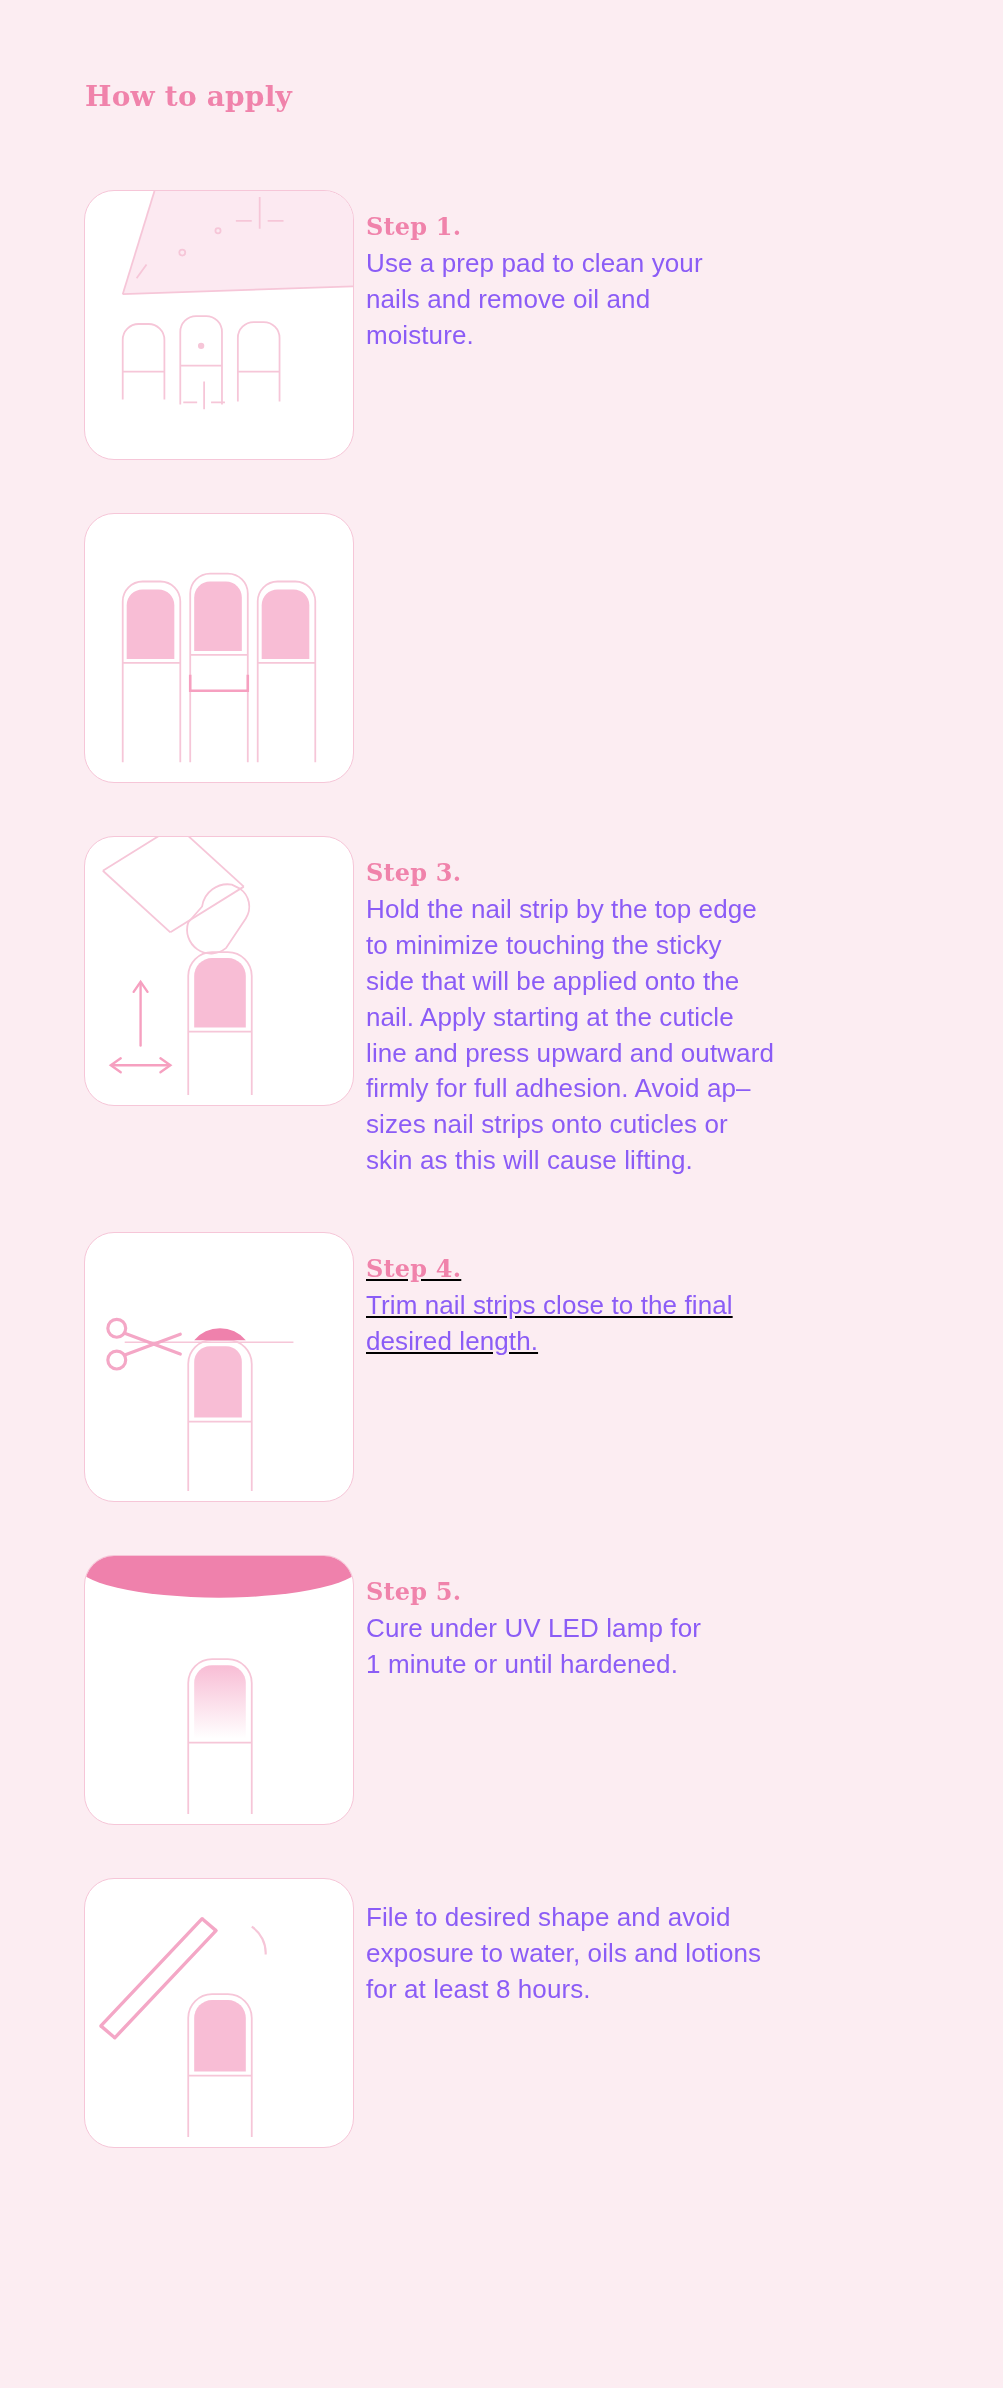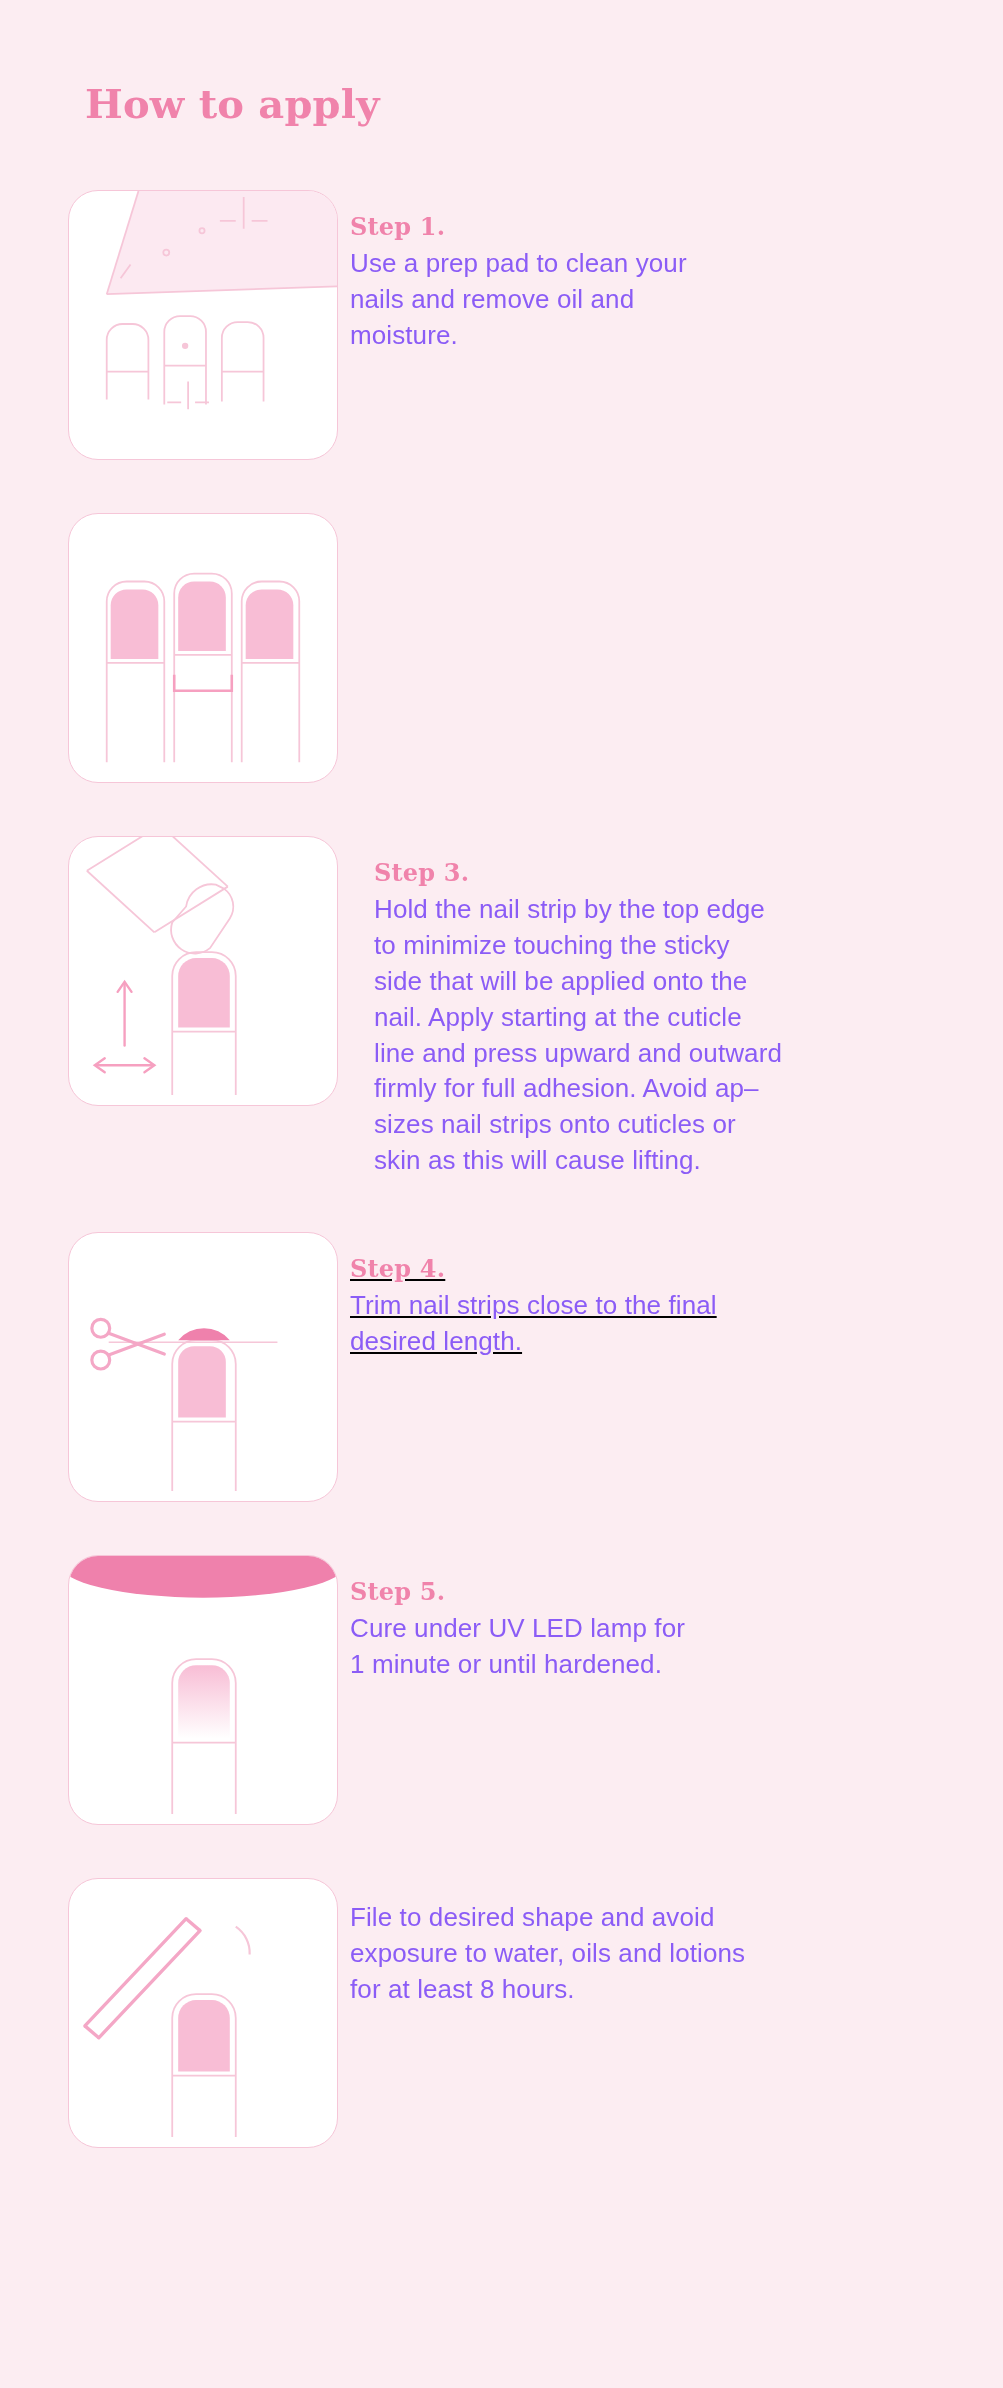--- a/index.html
+++ b/index.html
@@ -16,27 +16,27 @@
     background: #fcedf2;
     padding: 0;
     overflow: hidden;
   }
   .title {
     position: absolute;
     left: 85px;
     top: 80px;
     font-family: "DejaVu Serif", serif;
     font-weight: 700;
-    font-size: 40px;
+    font-size: 28px;
     color: #f083ab;
     letter-spacing: 0.2px;
   }
   .steps {
     position: absolute;
-    left: 0;
+    left: 16px;
     top: 190px;
     width: 857px;
   }
   .step {
     position: relative;
     display: flex;
     align-items: flex-start;
     margin-bottom: 0;
   }
   .illu-wrap {
@@ -73,21 +73,21 @@
     font-family: "Liberation Sans", sans-serif;
     font-size: 26px;
     line-height: 1.38;
     color: #8b5cf6;
     white-space: pre-line;
     letter-spacing: 0.1px;
   }
   
   .s1 { margin-top: 0px; }
   .s2 { margin-top: 53px; }
-  .s3 { margin-top: 53px; gap: 24px; }
+  .s3 { margin-top: 53px; }
   .s4 { margin-top: 53px; text-decoration: underline; }
   .s5 { margin-top: 53px; }
   .s6 { margin-top: 53px; }
 </style>
 </head>
 <body>
 
 <div class="page">
 
   <div class="title">How to apply</div>

